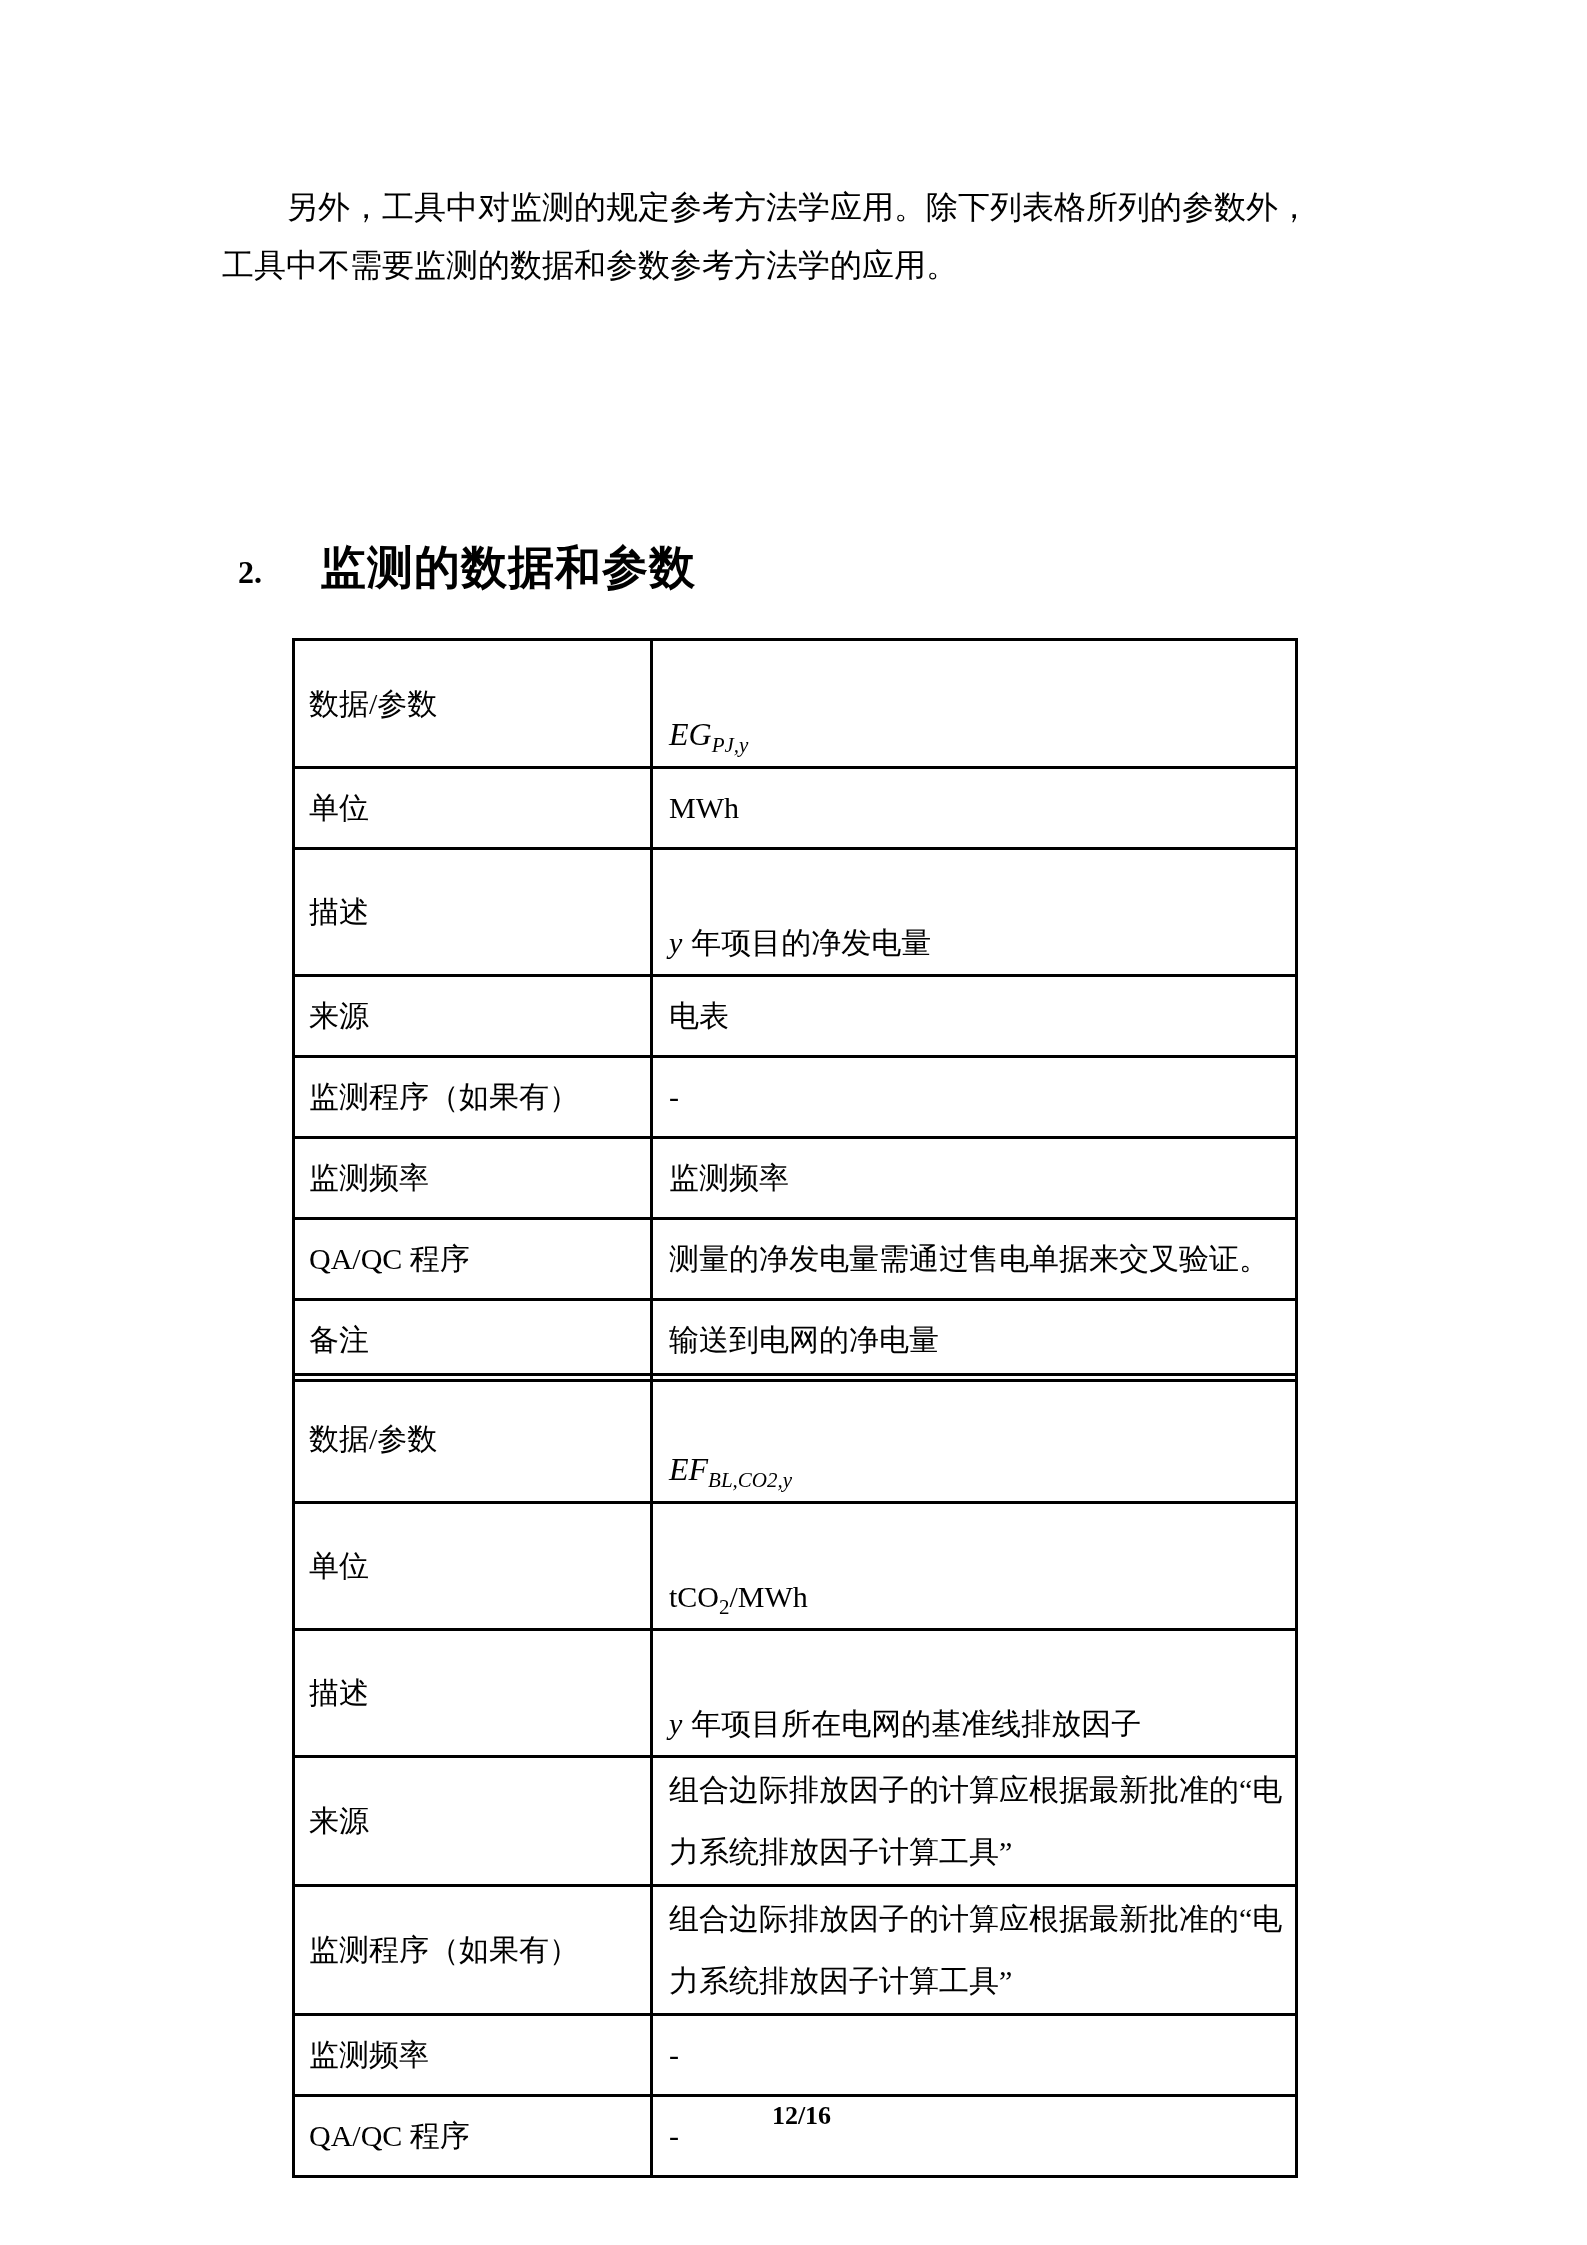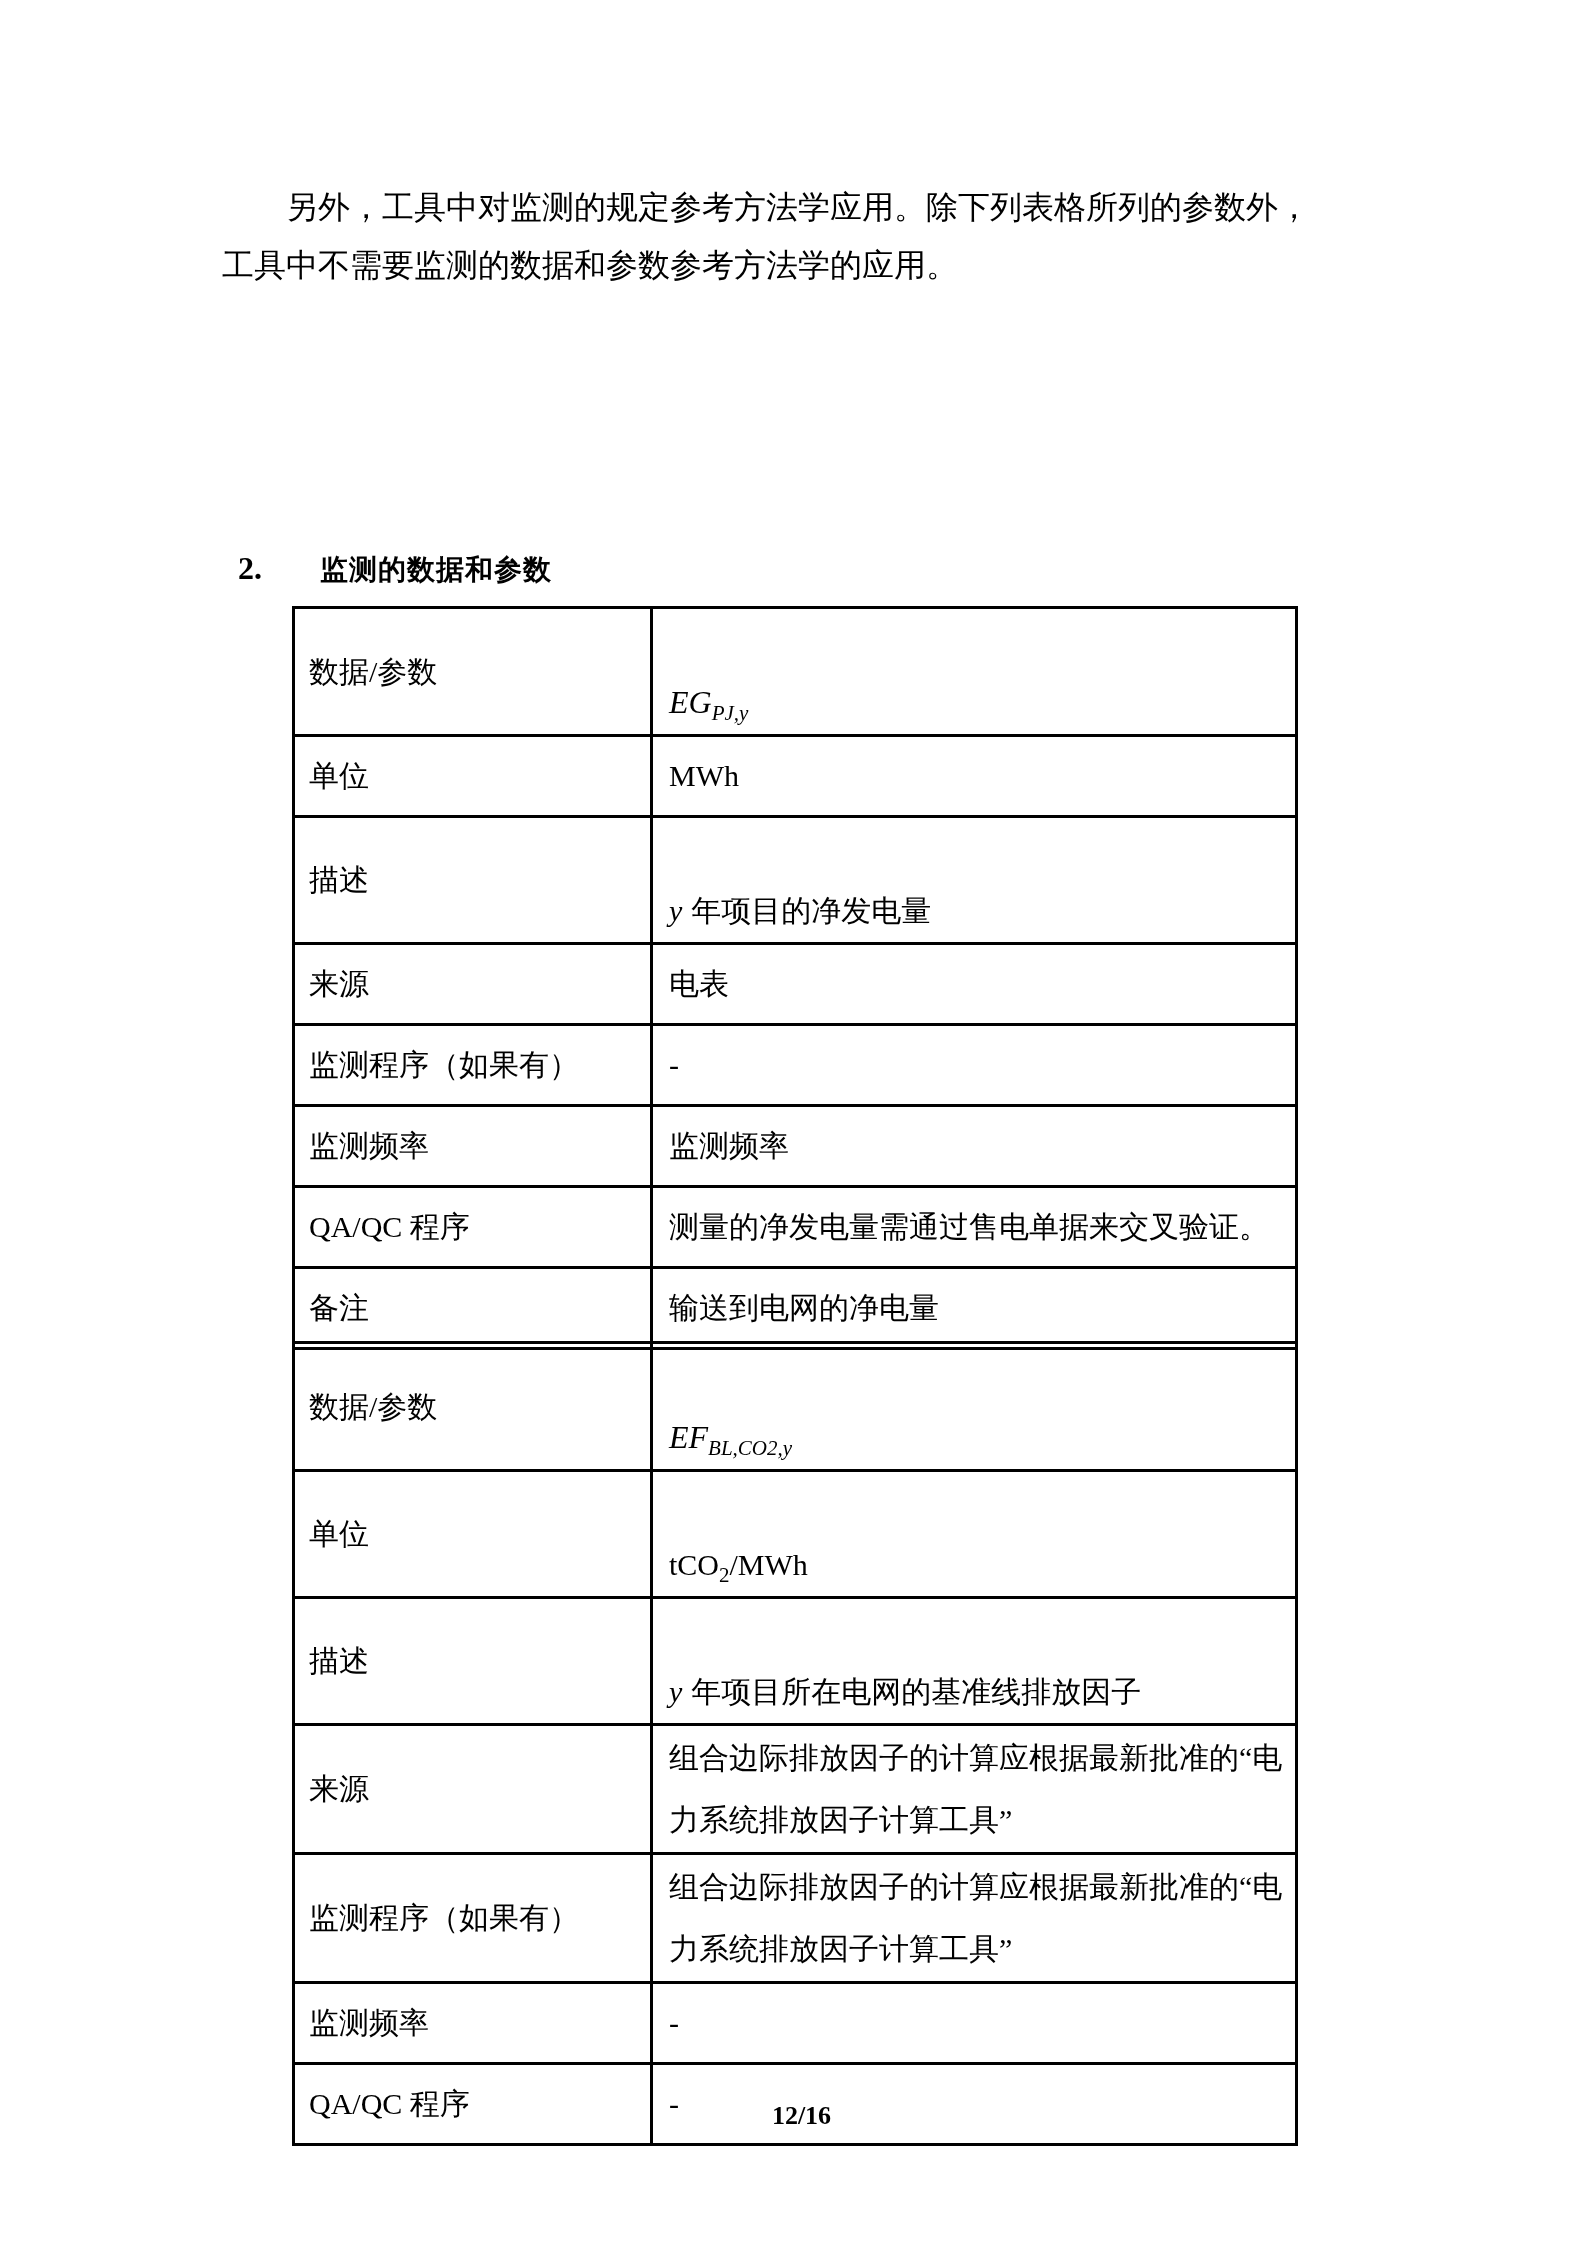--- a/index.html
+++ b/index.html
@@ -29,27 +29,28 @@
     position: absolute;
     left: 238px;
     top: 546px;
     display: flex;
     align-items: baseline;
     font-weight: bold;
     font-size: 33px;
     line-height: 44px;
   }
   .heading .num { width: 82px; font-size: 32px; }
-  .heading .title { font-size: 28px; letter-spacing: 1px; }
+  .heading .title { font-size: 46px; letter-spacing: 1px; }
   table.datatable {
     position: absolute;
     left: 292px;
     width: 1006px;
     border-collapse: collapse;
     table-layout: fixed;
+    margin-top: 32px;
   }
   #table1 { top: 606px; }
   #table2 { top: 1341px; }
   td {
     border: 3px solid #000000;
     vertical-align: middle;
     font-size: 30px;
     line-height: 62px;
     overflow: hidden;
   }

